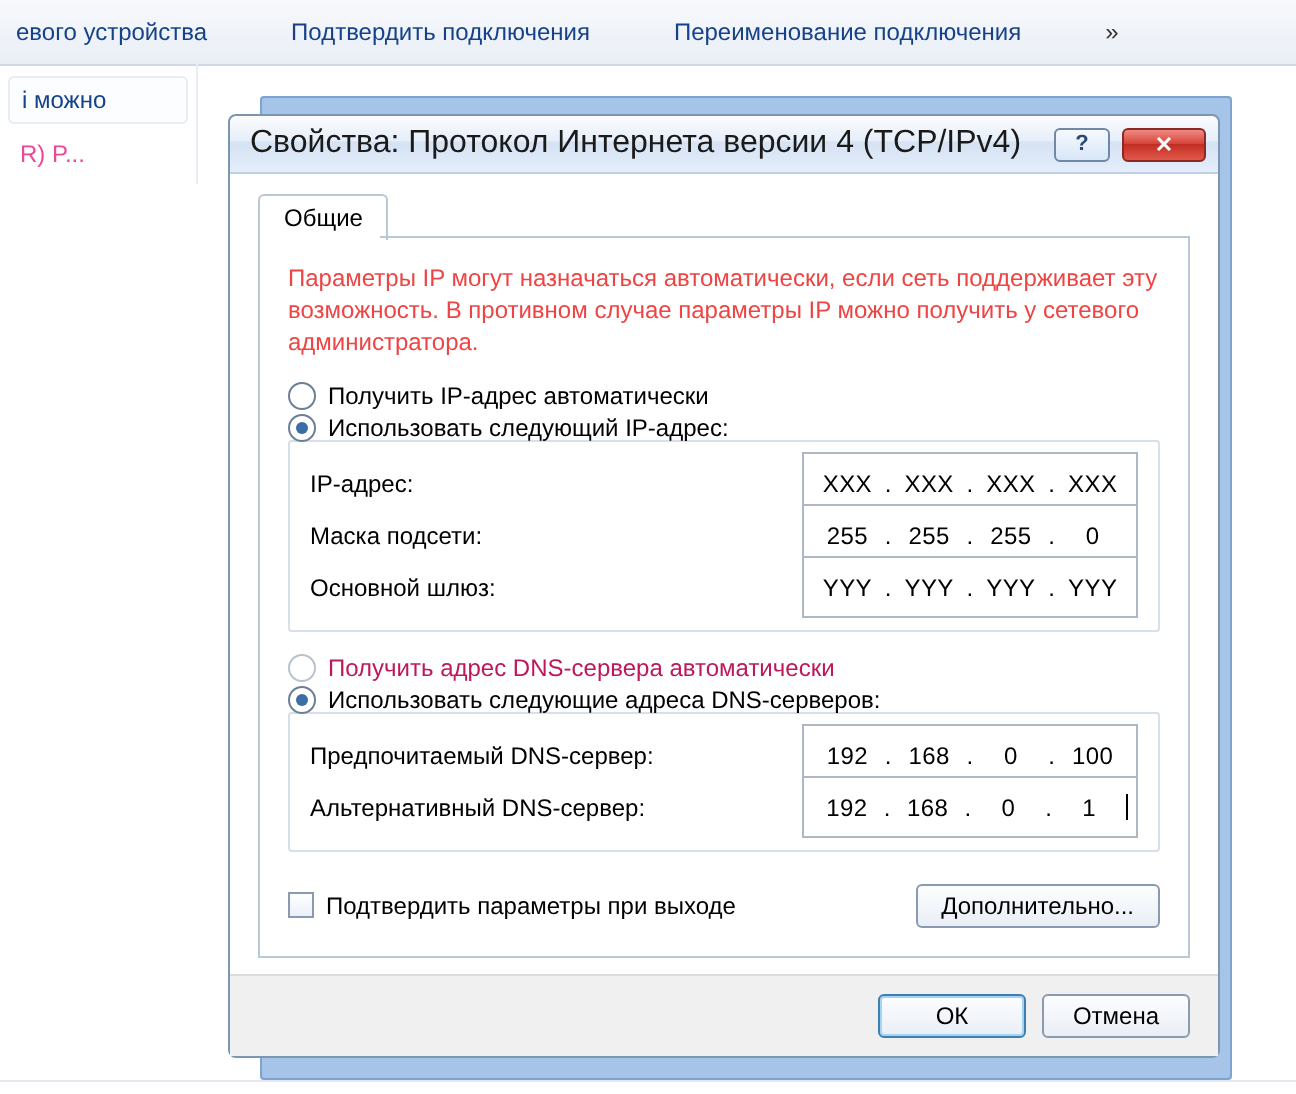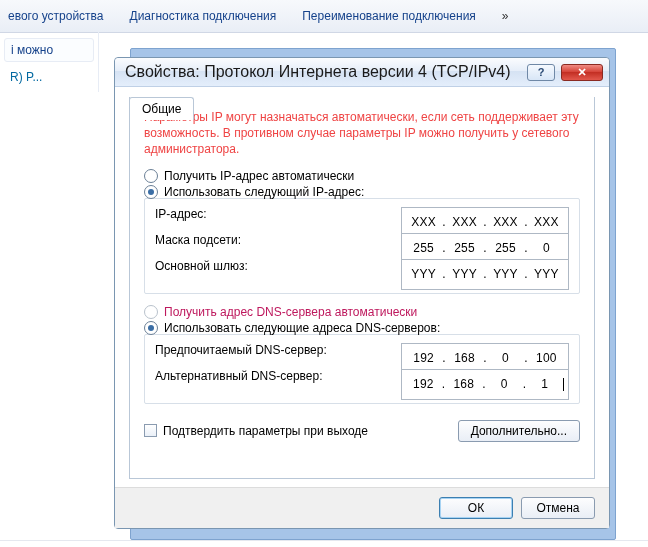--- a/index.html
+++ b/index.html
@@ -1,57 +1,57 @@
 <!DOCTYPE html>
 <html><head>
 <meta charset="utf-8">
 <style>
   html,body{margin:0;padding:0;font-family:"Segoe UI",Tahoma,sans-serif;font-size:12px;color:#000;background:#fff}
   .stage{position:relative;width:648px;height:547px;overflow:hidden;background:#fff}
   
-  .toolbar{position:absolute;left:0;top:0;right:0;height:32px;background:linear-gradient(#f7f9fc,#e9eef6);border-bottom:1px solid #d0d7e5;display:flex;align-items:center;gap:26px;padding:0 8px;color:#15428b;font-size:12px}
+  .toolbar{position:absolute;left:0;top:0;right:0;height:32px;background:linear-gradient(#f7f9fc,#e9eef6);border-bottom:1px solid #d0d7e5;display:flex;align-items:center;gap:42px;padding:0 8px;color:#15428b;font-size:12px}
   .toolbar span{white-space:nowrap;cursor:default}
   .toolbar .chev{color:#333}
   
   .side{position:absolute;left:0;top:32px;width:90px;border-right:1px solid #e7ecf5;padding:6px 4px;color:#15428b}
   .side .hdr{border:1px solid #e7ecf5;border-radius:3px;padding:4px 6px;background:#fbfdff;margin-bottom:6px}
-  .side .item{padding:2px 6px;color:#0369a1}
+  .side .item{padding:2px 6px;color:#ec4899}
   
   .status{position:absolute;left:0;right:0;bottom:0;height:6px;border-top:1px solid #e5e8ef}
 
   
   .under{position:absolute;left:130px;top:48px;width:484px;height:490px;background:#a6c4e8;border:1px solid #7ea3cf;border-radius:2px}
 
   
   .dlg{position:absolute;left:114px;top:57px;width:494px;height:470px;background:#fff;border:1px solid #7a96b1;border-radius:4px;box-shadow:0 0 0 1px rgba(255,255,255,.6) inset;display:flex;flex-direction:column}
   .titlebar{height:28px;background:linear-gradient(#fbfcfe,#e6eef9 45%,#d5e2f3 46%,#e4eefb);border-bottom:1px solid #bfd0e6;border-radius:4px 4px 0 0;display:flex;align-items:center;padding:0 6px 0 10px;color:#1a1a1a}
   .titlebar .title{flex:1;font-size:16px}
   .winbtn{display:flex;gap:6px}
   .btn-help,.btn-close{width:28px;height:17px;border:1px solid #6f88a6;border-radius:3px;display:flex;align-items:center;justify-content:center;font-size:11px;font-weight:bold;cursor:pointer;box-sizing:border-box}
   .btn-help{background:linear-gradient(#f5f9fe,#d8e6f7);color:#2a4a74}
   .btn-close{width:42px;background:linear-gradient(#f08b84,#d6453a 45%,#c12c21 46%,#e2584c);color:#fff;border-color:#8a2a22}
 
-  .client{flex:1;background:#fff;padding:10px 14px 8px 14px;display:flex;flex-direction:row}
+  .client{flex:1;background:#fff;padding:10px 14px 8px 14px;display:flex;flex-direction:column}
   
   .tabs{position:relative;height:22px}
   .tab{position:absolute;left:0;top:0;height:22px;padding:0 12px;display:flex;align-items:center;background:#fff;border:1px solid #b9c7d7;border-bottom:none;border-radius:3px 3px 0 0;font-size:12px}
   .tabline{position:absolute;left:0;right:0;top:21px;height:1px;background:#b9c7d7}
   .tabline .gap{position:absolute;left:1px;width:60px;height:1px;background:#fff}
 
   .panel{border:1px solid #b9c7d7;border-top:none;padding:12px 14px 14px 14px;flex:1;display:flex;flex-direction:column;gap:10px}
   .desc{line-height:1.35;color:#ef4444}
 
   .radio-row{display:flex;align-items:center;gap:6px;padding:1px 0}
   .radio{width:12px;height:12px;border:1px solid #6b7f96;border-radius:50%;display:inline-flex;align-items:center;justify-content:center;background:#fff}
   .radio.sel::after{content:"";width:6px;height:6px;border-radius:50%;background:#3b6ea5}
   .radio.dis{border-color:#b9c2cc}
   .radio-label.dis{color:#be185d}
 
   .group{border:1px solid #d7dfe8;border-radius:2px;padding:8px 10px;margin-top:-2px}
-  .fieldrow{display:flex;align-items:flex-start;height:26px}
+  .fieldrow{display:flex;align-items:center;height:26px}
   .fieldrow .lab{flex:1}
   .ipbox{width:168px;height:31px;border:1px solid #aeb8c4;background:#fff;display:flex;align-items:center;padding:0 4px;font-family:inherit;font-size:12px;letter-spacing:.2px;box-sizing:border-box}
   .ipbox span{flex:1;text-align:center}
   .ipbox .dot{flex:0 0 auto;padding:0 1px}
   .ipbox.cursor::after{content:"";width:1px;height:13px;background:#000;margin-left:1px;animation:bl 1s steps(1) infinite}
   @keyframes bl{50%{opacity:0}}
 
   .row-validate{display:flex;align-items:center;gap:6px;margin-top:6px}
   .chk{width:13px;height:13px;border:1px solid #8a9bb0;background:linear-gradient(#fff,#eaf0f8);box-sizing:border-box}
   .btn-adv{margin-left:auto;height:22px;padding:0 12px;border:1px solid #8a9bb0;border-radius:3px;background:linear-gradient(#fdfdfe,#e9eef6);cursor:pointer;font-family:inherit;font-size:12px}
@@ -59,21 +59,21 @@
   .dlg-buttons{height:40px;background:#f0f0f0;border-top:1px solid #dcdcdc;display:flex;align-items:center;justify-content:flex-end;gap:8px;padding:0 14px}
   .pb{min-width:74px;height:22px;border:1px solid #8a9bb0;border-radius:3px;background:linear-gradient(#fdfdfe,#e9eef6);cursor:pointer;font-family:Liberation Sans, sans-serif;font-size:12px}
   .pb.def{border-color:#3c7fb1;box-shadow:0 0 0 1px #a7d3f3 inset}
 </style>
 </head>
 <body>
 <div class="stage">
 
   <div class="toolbar">
     <span>евого устройства</span>
-    <span>Диагностика подключения</span>
+    <span>Подтвердить подключения</span>
     <span>Переименование подключения</span>
     <span class="chev">»</span>
   </div>
 
   <div class="side">
     <div class="hdr">і можно</div>
     <div class="item">R) P...</div>
   </div>
 
   <div class="under"></div>

